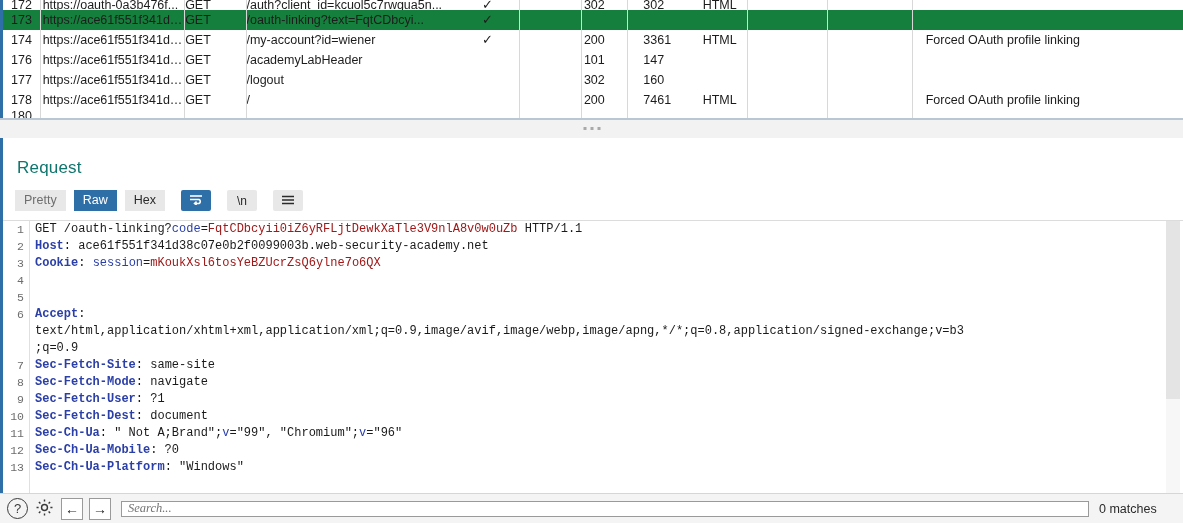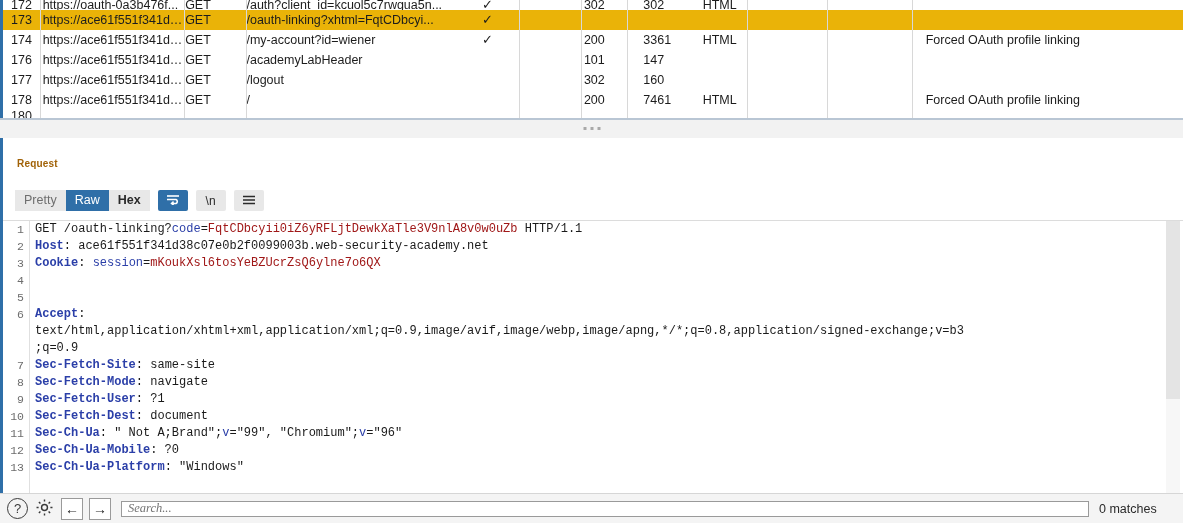--- a/index.html
+++ b/index.html
@@ -30,21 +30,21 @@
   }
   .hrow {
     display: flex;
     height: 20px;
     line-height: 20px;
     font-size: 12.5px;
     color: #1c1c1c;
     white-space: nowrap;
     box-sizing: border-box;
   }
-  .hrow.selected { background: #eab308; }
+  .hrow.selected { background: #15803d; }
   .hrow.clipped-top { height: 10px; line-height: 10px; overflow: hidden; }
   .hrow.clipped-bottom { height: 12px; line-height: 12px; overflow: hidden; flex-direction: column; }
 
   .c-id    { width: 40px; padding-left: 8px; box-sizing: border-box; }
   .c-host  { width: 144px; overflow: hidden; text-overflow: ellipsis; box-sizing: border-box; }
   .c-method{ width: 62px; box-sizing: border-box; }
   .c-url   { width: 232px; overflow: hidden; text-overflow: ellipsis; box-sizing: border-box; }
   .c-edit  { width: 63px; text-align: left; padding-left: 6px; box-sizing: border-box; font-size: 13px; }
   .c-params{ width: 46px; box-sizing: border-box; }
   .c-status{ width: 60px; box-sizing: border-box; }
@@ -89,51 +89,51 @@
     left: 0; top: 138px;
     width: 1183px;
     height: 355px;
     background: #ffffff;
     border-left: 3px solid #2f6fa8;
     box-sizing: border-box;
   }
   #request-title {
     position: absolute;
     left: 14px; top: 20px;
-    font-size: 10px;
-    font-weight: bold;
-    color: #a16207;
+    font-size: 17px;
+    font-weight: normal;
+    color: #0f766e;
     letter-spacing: 0.2px;
   }
 
   
   #req-toolbar {
     position: absolute;
     left: 12px; top: 52px;
     display: flex;
     align-items: center;
-    gap: 0px;
+    gap: 8px;
   }
   .seg {
     height: 21px;
     line-height: 21px;
     padding: 0 9px;
     font-size: 12.5px;
     background: #e8e8e8;
     color: #6e6e6e;
     border: none;
     cursor: pointer;
     box-sizing: border-box;
   }
   .seg.active {
     background: #2f6fa8;
     color: #ffffff;
     font-weight: normal;
   }
-  .seg.plain { color: #2a2a2a; font-weight: bold; }
+  .seg.plain { color: #2a2a2a; }
   .tbtn {
     height: 21px;
     width: 30px;
     margin-left: 8px;
     background: #e8e8e8;
     border: none;
     border-radius: 2px;
     cursor: pointer;
     position: relative;
     display: flex;
@@ -290,21 +290,21 @@
         <div class="c-status">302</div>
         <div class="c-len">302</div>
         <div class="c-mime">HTML</div>
         <div class="c-ext"></div>
         <div class="c-title"></div>
       </div>
       <div class="hrow selected">
         <div class="c-id">173</div>
         <div class="c-host">https://ace61f551f341d38c...</div>
         <div class="c-method">GET</div>
-        <div class="c-url">/oauth-linking?xhtml=FqtCDbcyi...</div>
+        <div class="c-url">/oauth-linking?text=FqtCDbcyi...</div>
         <div class="c-edit">✓</div>
         <div class="c-params"></div>
         <div class="c-status"></div>
         <div class="c-len"></div>
         <div class="c-mime"></div>
         <div class="c-ext"></div>
         <div class="c-title"></div>
       </div>
       <div class="hrow">
         <div class="c-id">174</div>

